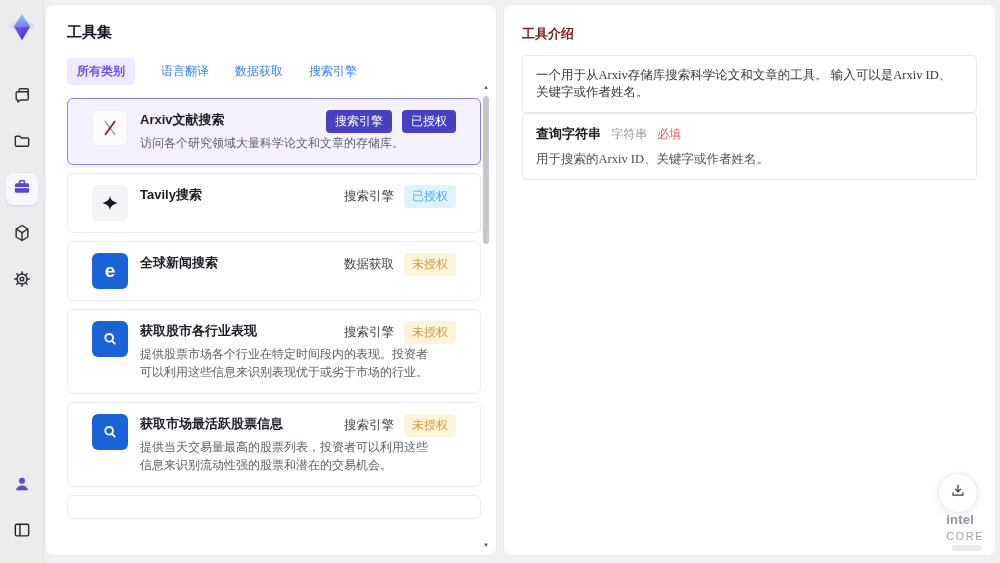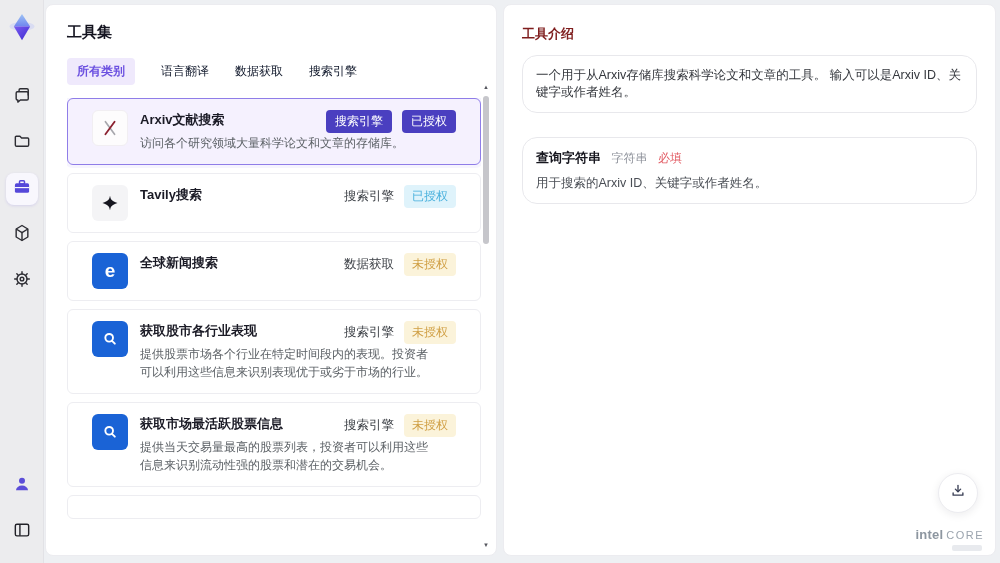--- a/index.html
+++ b/index.html
@@ -23,21 +23,21 @@
   .sb-spacer { flex:1; }
   .sb-bottom { margin-bottom:8px; }
   
   .panel { position:absolute; top:4px; bottom:7px; background:#ffffff; border:1px solid #ececf0; border-radius:8px; overflow:hidden; }
   .panel-left  { left:45px;  width:452px; }
   .panel-right { left:503px; width:493px; }
   
   .lp-inner { padding:18px 0 0 21px; height:100%; position:relative; }
   .lp-title { font-size:15px; font-weight:bold; color:#141420; margin-bottom:16px; }
   .tabs { display:flex; align-items:center; gap:26px; margin-bottom:13px; }
-  .tab { font-size:12px; color:#0f172a; cursor:pointer; }
+  .tab { font-size:12px; color:#3b82f6; cursor:pointer; }
   .tab.active { background:#efe9fc; color:#6b50e0; font-weight:bold; padding:5px 10px; border-radius:4px; }
   .cards { width:414px; overflow:hidden; height:468px; }
   .card {
     display:flex; gap:12px; padding:11px 24px; margin-bottom:8px;
     background:#ffffff; border:1px solid #ededf1; border-radius:6px; cursor:pointer;
   }
   .card.selected { border:1.5px solid #8f7de8; background:#f5f1fe; box-shadow:0 0 0 3px rgba(128,100,238,.07); }
   .icon-box { width:36px; height:36px; border-radius:6px; flex:none; display:flex; align-items:center; justify-content:center; }
   .icon-white { background:#fdfcfd; border:1px solid #f1eef2; }
   .icon-gray  { background:#f4f4f6; }
@@ -55,34 +55,34 @@
   
   .lp-scroll { position:absolute; right:6px; top:78px; bottom:6px; width:8px; }
   .lp-scroll .arr { position:absolute; left:0; width:8px; height:8px; font-size:6px; color:#55565e; text-align:center; line-height:8px; }
   .arr-up { top:0; } .arr-up::before { content:"▲"; }
   .arr-dn { bottom:0; } .arr-dn::before { content:"▼"; }
   .lp-thumb { position:absolute; left:1px; top:13px; width:6px; height:148px; background:#c6c6cb; border-radius:3px; }
   
   .rp-inner { padding:20px 18px; position:relative; height:100%; }
   .rp-title { font-size:14px; font-weight:bold; color:#141420; margin-bottom:24px; }
   .rp-h { font-size:13px; font-weight:bold; color:#7f1d1d; margin-bottom:12px; }
-  .rp-box { border:1px solid #e8e8ec; border-radius:15px; padding:11px 13px; font-size:12.5px; color:#34373d; margin-bottom:24px; background:#fff; }
+  .rp-box { border:1px solid #e8e8ec; border-radius:4px; padding:11px 13px; font-size:12.5px; color:#34373d; background:#fff;font-family:Liberation Serif, serif; }
   .param-row { margin-bottom:8px; }
   .param-name { font-size:13px; font-weight:bold; color:#17171f; }
   .param-type { font-size:12px; color:#8b8f98; margin-left:7px; }
   .param-req  { font-size:12px; color:#e25c64; margin-left:7px; }
   .param-desc { font-size:12.5px; color:#4a4e55; }
   
   .dl-btn {
     position:absolute; right:22px; bottom:50px; width:40px; height:40px; border-radius:50%;
     background:#ffffff; border:1px solid #ececf0; box-shadow:0 2px 8px rgba(20,20,40,.08);
     display:flex; align-items:center; justify-content:center; cursor:pointer; z-index:4;
   }
   .brand { position:absolute; right:16px; bottom:12px; text-align:right; z-index:4; }
-  .brand-line { display:flex; align-items:baseline; gap:3px; justify-content:flex-end; }
+  .brand-line { display:flex; align-items:baseline; gap:3px; justify-content:flex-end;flex-direction:column; }
   .brand-intel { font-size:13px; font-weight:bold; color:#8d96a0; letter-spacing:0.2px; }
   .brand-core { font-size:11px; color:#9aa3ad; letter-spacing:1.5px; }
   .brand-sub { width:30px; height:6px; background:#e8eaee; border-radius:2px; margin:3px 2px 0 auto; }
 </style>
 </head>
 <body>
 
 <div class="sidebar">
   <div class="logo">
     <svg width="30" height="30" viewBox="0 0 24 24">

